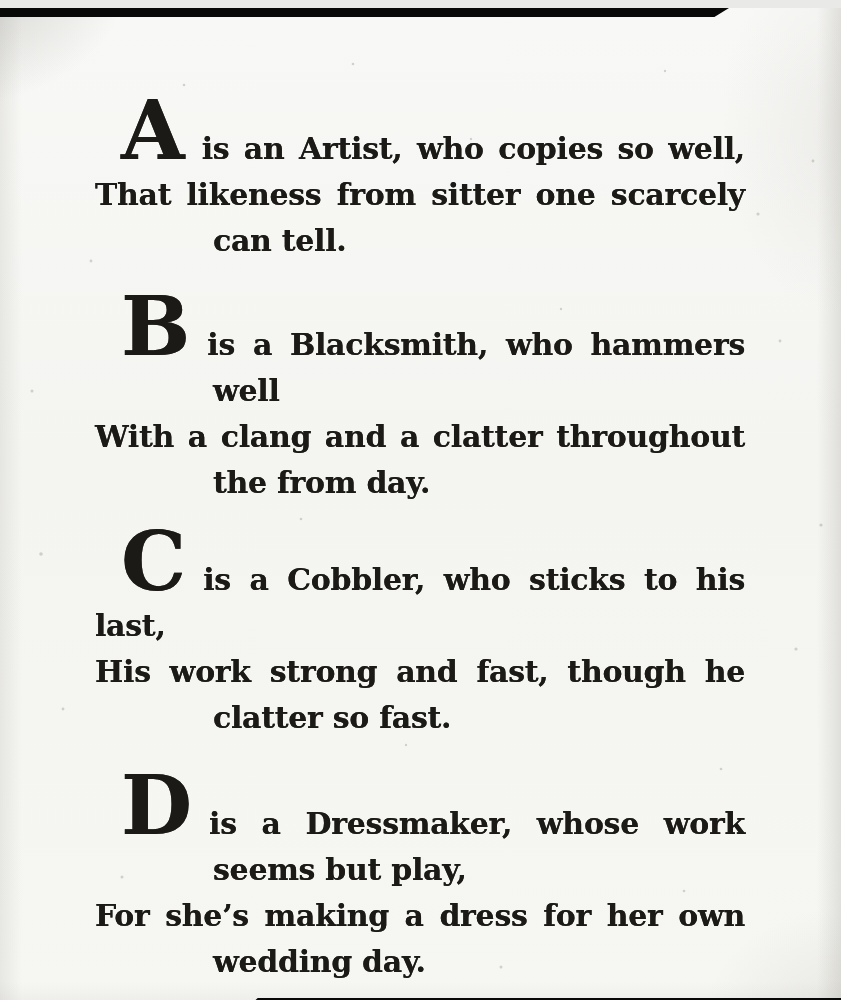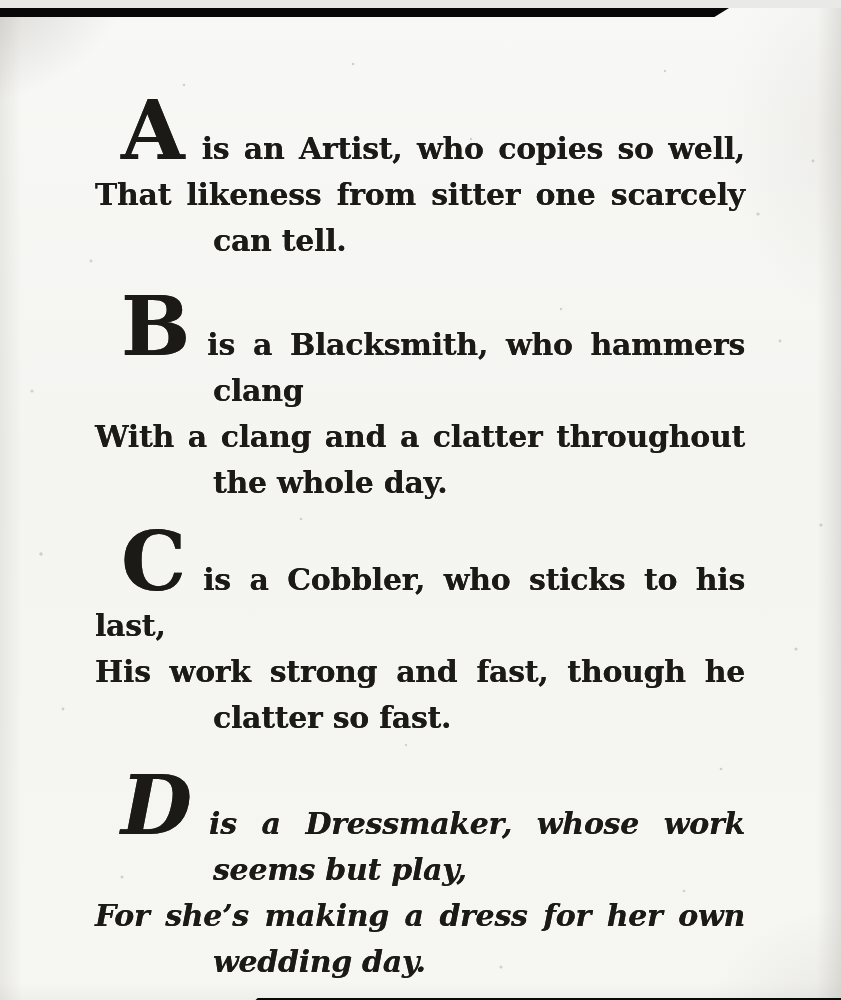--- a/index.html
+++ b/index.html
@@ -91,44 +91,44 @@
     font-size: 82px;
     line-height: 0;
     letter-spacing: 0;
     margin-right: 17px;
     vertical-align: baseline;
   }
 
   .verse { position: relative; }
   #verse-b { margin-top: 58px; }
   #verse-c { margin-top: 51px; }
-  #verse-d { margin-top: 60px; font-style: italic; }
+  #verse-d { margin-top: 60px; }
 </style>
 </head>
 <body>
 
 <div class="page">
 
   <div class="scan-bar-top"></div>
   <div class="scan-bar-bottom"></div>
   <div class="speckles"></div>
 
   <div class="text-col">
 
     <div class="verse" id="verse-a">
       <p class="vline first"><span class="cap">A</span><span>is an Artist, who copies so well,</span></p>
       <p class="vline">That likeness from sitter one scarcely</p>
       <p class="vline indent">can tell.</p>
     </div>
 
     <div class="verse" id="verse-b">
       <p class="vline first"><span class="cap">B</span><span>is a Blacksmith, who hammers</span></p>
-      <p class="vline indent">clang</p>
+      <p class="vline indent">well</p>
       <p class="vline">With a clang and a clatter throughout</p>
-      <p class="vline indent">the whole day.</p>
+      <p class="vline indent">the from day.</p>
     </div>
 
     <div class="verse" id="verse-c">
       <p class="vline first"><span class="cap">C</span><span>is a Cobbler, who sticks to his last,</span></p>
       <p class="vline">His work strong and fast, though he</p>
       <p class="vline indent">clatter so fast.</p>
     </div>
 
     <div class="verse" id="verse-d">
       <p class="vline first"><span class="cap">D</span><span>is a Dressmaker, whose work</span></p>

